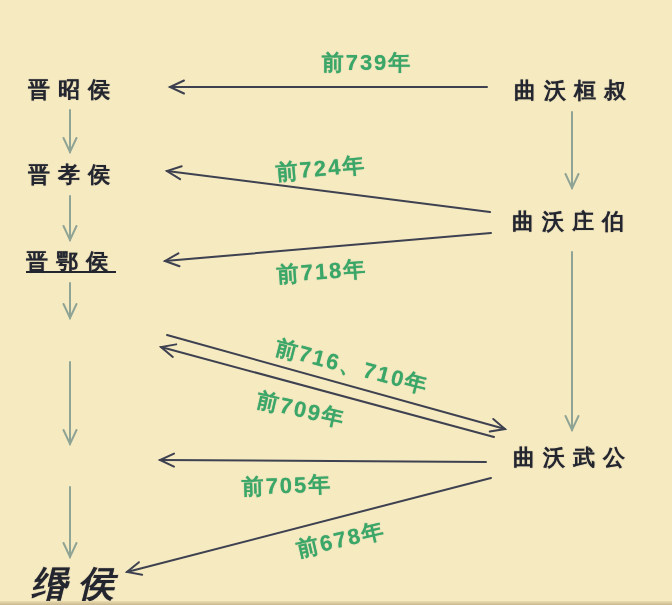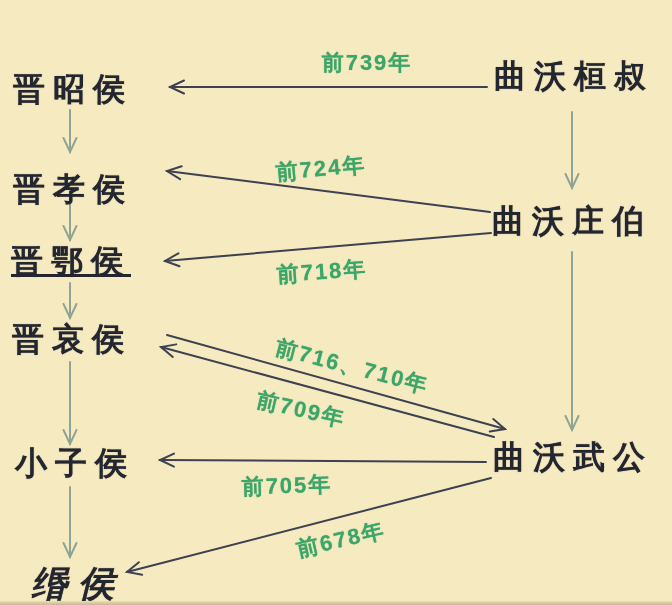--- a/index.html
+++ b/index.html
@@ -14,21 +14,21 @@
   #bottom-edge{
     position:absolute;left:0;bottom:0;width:100%;height:4px;
     background:linear-gradient(#eadcb0,#c9b88e);
   }
   svg#arrow-layer{position:absolute;left:0;top:0;width:672px;height:605px;}
   .node{
     position:absolute;
     transform:translate(-50%,-50%);
     color:var(--ink,#23252f);
     font-weight:800;
-    font-size:32px;
+    font-size:22px;
     letter-spacing:8px;
     white-space:nowrap;
     text-shadow:0 0 1px rgba(35,37,47,.55);
   }
   .node.small{font-size:36px;letter-spacing:11px;font-style:italic;}
   .year{
     position:absolute;
     transform-origin:center;
     color:var(--accent,#3aa768);
     font-weight:800;
@@ -96,27 +96,25 @@
         <line x1="486" y1="462" x2="160" y2="460"></line>
         <path d="M -14 -6.5 L 0 0 L -14 6.5" transform="translate(160 460) rotate(-179.64849656012663)"></path>
       </g>
       <g stroke="#3e4150" stroke-width="2" fill="none" stroke-linecap="round">
         <line x1="491" y1="478" x2="127" y2="572"></line>
         <path d="M -14 -6.5 L 0 0 L -14 6.5" transform="translate(127 572) rotate(165.52018516563936)"></path>
       </g>
     </svg>
 
   <div class="node" style="left:73px;top:90px;">晋昭侯</div>
-  <div class="node" style="left:73px;top:190px;">晋孝侯</div>
+  <div class="node" style="left:73px;top:175px;">晋孝侯</div>
   <div class="node" style="left:71px;top:262px;text-decoration:underline;">晋鄂侯</div>
-  <div class="node" style="left:72px;top:340px;">晋哀侯</div>
-  <div class="node" style="left:75px;top:464px;">小子侯</div>
   <div class="node small" style="left:78px;top:584px;">缗侯</div>
 
-  <div class="node" style="left:574px;top:77px;">曲沃桓叔</div>
+  <div class="node" style="left:574px;top:91px;">曲沃桓叔</div>
   <div class="node" style="left:573px;top:458px;">曲沃武公</div>
   <div class="node" style="left:572px;top:222px;">曲沃庄伯</div>
 
   <div class="year" style="left:325px;top:63px;transform:translate(-50%,-50%);margin-left:42px;">前739年</div>
   <div class="year" style="left:321px;top:169px;transform:translate(-50%,-50%) rotate(-5deg);">前724年</div>
   <div class="year" style="left:322px;top:272px;transform:translate(-50%,-50%) rotate(-4deg);">前718年</div>
   <div class="year" style="left:352px;top:367px;transform:translate(-50%,-50%) rotate(14.5deg);">前716、710年</div>
   <div class="year" style="left:301px;top:410px;transform:translate(-50%,-50%) rotate(13deg);">前709年</div>
   <div class="year" style="left:287px;top:486px;transform:translate(-50%,-50%) rotate(-2deg);">前705年</div>
   <div class="year" style="left:341px;top:540px;transform:translate(-50%,-50%) rotate(-13deg);">前678年</div>

